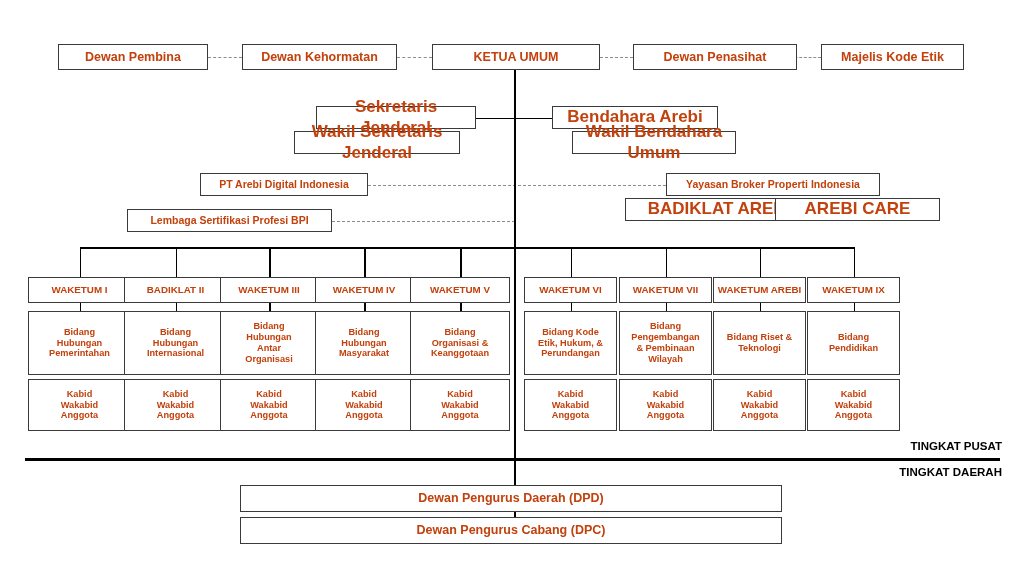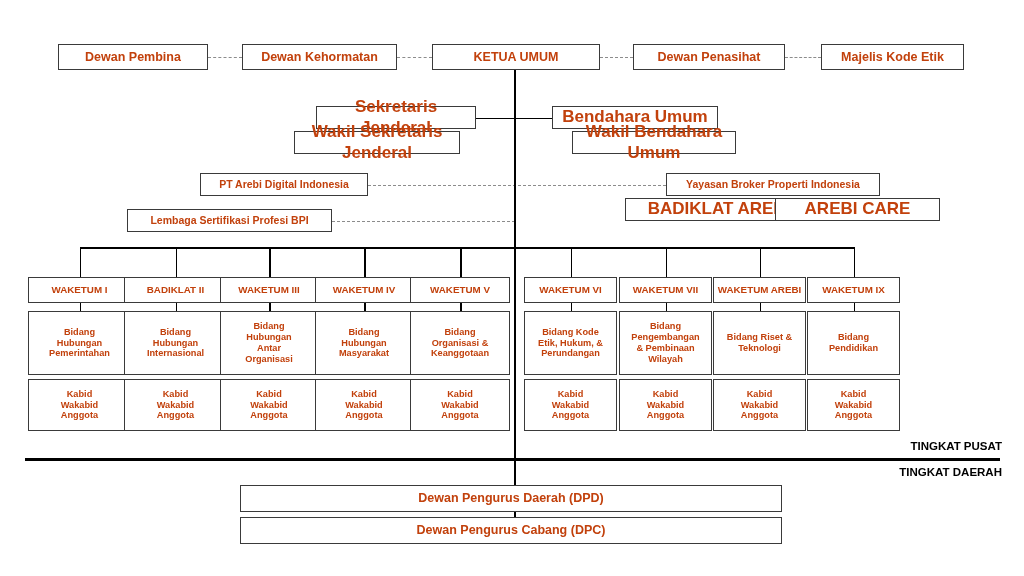--- a/index.html
+++ b/index.html
@@ -116,26 +116,26 @@
       <div class="vline" style="left: 759.5px; top: 247px; height: 30px;"></div>
       <div class="vline" style="left: 759.5px; top: 303px; height: 8px;"></div>
       <div class="vline" style="left: 853.5px; top: 247px; height: 30px;"></div>
       <div class="vline" style="left: 853.5px; top: 303px; height: 8px;"></div>
       <div class="divider" style="left: 25px; top: 458px; width: 975px;"></div>
     </div>
 
   <div class="box dark t13" style="left: 58px; top: 44px; width: 150px; height: 26px;">Dewan Pembina</div>
   <div class="box dark t13" style="left: 242px; top: 44px; width: 155px; height: 26px;">Dewan Kehormatan</div>
   <div class="box dark t13" style="left: 432px; top: 44px; width: 168px; height: 26px;">KETUA UMUM</div>
-  <div class="box dark t13" style="left: 633px; top: 44px; width: 152px; height: 26px;">Dewan Penasihat</div>
+  <div class="box dark t13" style="left: 633px; top: 44px; width: 164px; height: 26px;">Dewan Penasihat</div>
   <div class="box dark t13" style="left: 821px; top: 44px; width: 143px; height: 26px;">Majelis Kode Etik</div>
 
   <div class="box dark t12" style="left: 316px; top: 106px; width: 160px; height: 23px;">Sekretaris Jenderal</div>
   <div class="box dark t12" style="left: 294px; top: 131px; width: 166px; height: 23px;">Wakil Sekretaris Jenderal</div>
-  <div class="box dark t12" style="left: 552px; top: 106px; width: 166px; height: 23px;">Bendahara Umum</div>
+  <div class="box dark t12" style="left: 552px; top: 106px; width: 166px; height: 23px;">Bendahara Arebi</div>
   <div class="box dark t12" style="left: 572px; top: 131px; width: 164px; height: 23px;">Wakil Bendahara Umum</div>
 
   <div class="box dark t11" style="left: 200px; top: 173px; width: 168px; height: 23px;">PT Arebi Digital Indonesia</div>
   <div class="box dark t11" style="left: 666px; top: 173px; width: 214px; height: 23px;">Yayasan Broker Properti Indonesia</div>
   <div class="box dark t11" style="left: 127px; top: 209px; width: 205px; height: 23px;">Lembaga Sertifikasi Profesi BPI</div>
   <div class="box dark t12" style="left: 625px; top: 198px; width: 188px; height: 23px;">BADIKLAT AREBI</div>
   <div class="box dark t12" style="left: 775px; top: 198px; width: 165px; height: 23px;">AREBI CARE</div>
 
   <div id="waketum-layer">
       <div class="box dark t10" style="left: 28px; top: 277px; width: 103px; height: 26px;">WAKETUM I</div>

